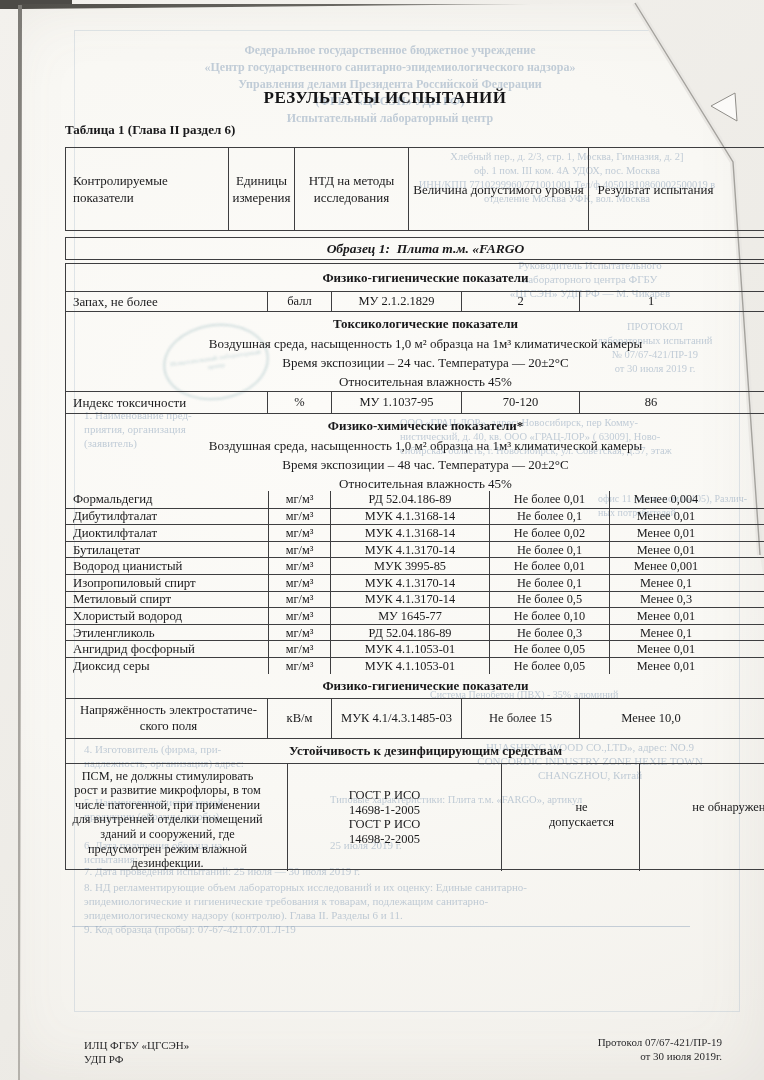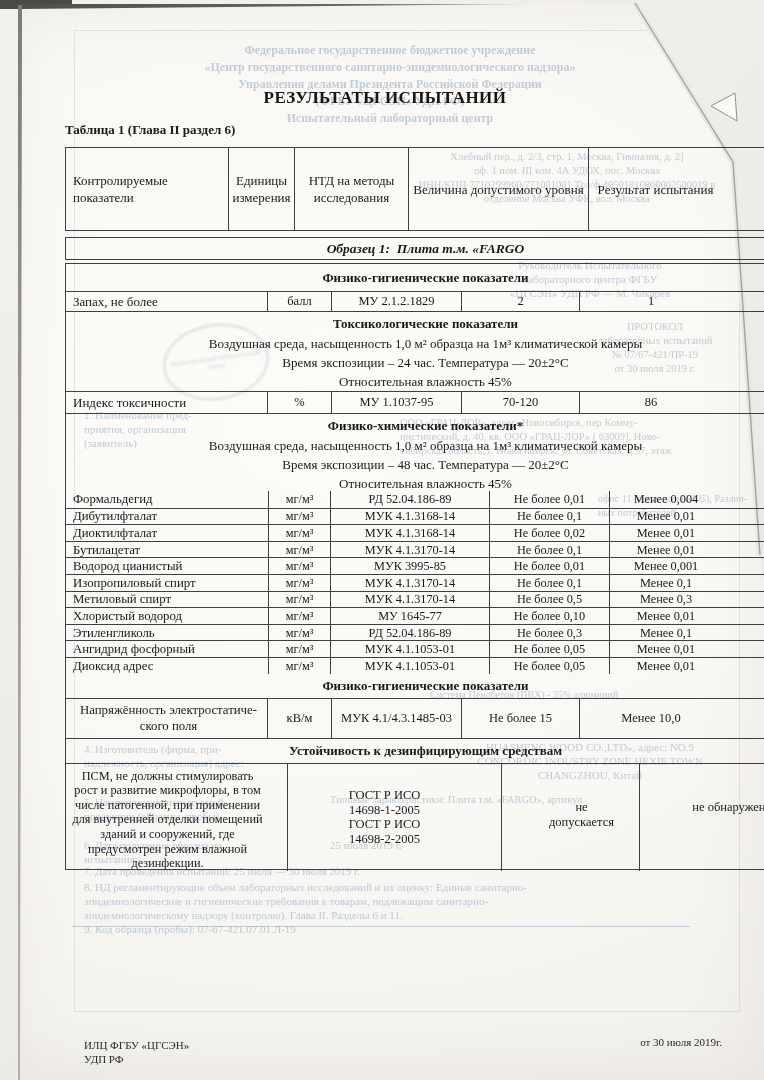--- a/index.html
+++ b/index.html
@@ -306,21 +306,21 @@
           <div class="c">Менее 0,1</div>
         </div>
         <div class="row g-chem">
           <div class="c name">Ангидрид фосфорный</div>
           <div class="c">мг/м³</div>
           <div class="c">МУК 4.1.1053-01</div>
           <div class="c">Не более 0,05</div>
           <div class="c">Менее 0,01</div>
         </div>
         <div class="row g-chem">
-          <div class="c name">Диоксид адрес</div>
+          <div class="c name">Диоксид серы</div>
           <div class="c">мг/м³</div>
           <div class="c">МУК 4.1.1053-01</div>
           <div class="c">Не более 0,05</div>
           <div class="c">Менее 0,01</div>
         </div>
       </div>
 
     <div class="srow r-s2">Физико-гигиенические показатели</div>
 
     <div class="row g-data r-field">
@@ -344,16 +344,17 @@
       <div class="c mid">не допускается</div>
       <div class="c mid">не обнаружено</div>
     </div>
   </div>
 
   <div class="footer-left">
     <div>ИЛЦ ФГБУ «ЦГСЭН»</div>
     <div>УДП РФ</div>
   </div>
   <div class="footer-right">
+    <div>Протокол 07/67-421/ПР-19</div>
     <div>от 30 июля 2019г.</div>
   </div>
 
 </div>
 
 </body></html>

